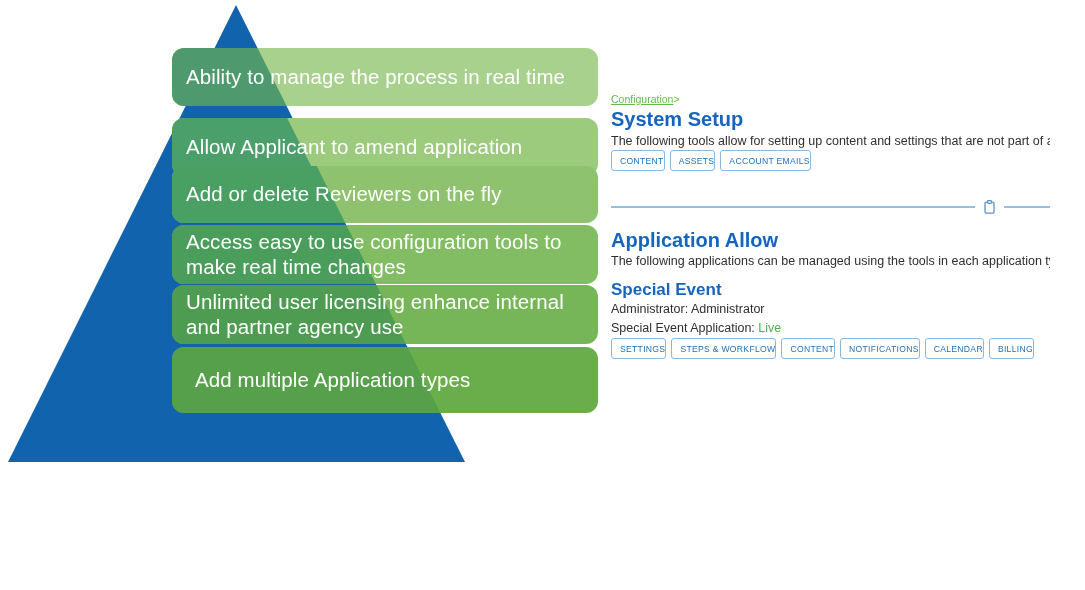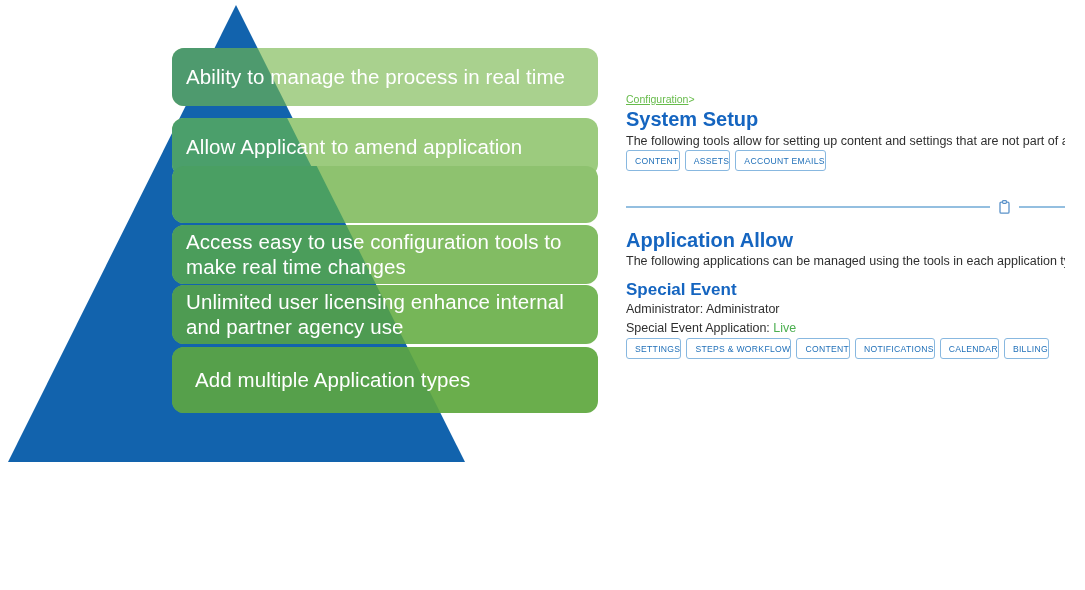--- a/index.html
+++ b/index.html
@@ -51,21 +51,21 @@
     position: absolute;
     left: 0; top: 0;
     height: 100%;
     z-index: 1;
     pointer-events: none;
   }
 
   
   #app-panel {
     position: absolute;
-    left: 626px; top: 0;
+    left: 611px; top: 0;
     width: 439px; height: 512px;
     background: #ffffff;
     overflow: hidden;
   }
   .breadcrumb {
     position: absolute;
     left: 0; top: 93px;
     font-size: 10.5px;
     color: #3b3b3b;
     white-space: nowrap;
@@ -151,20 +151,21 @@
       <div class="bar" style="top: 48px; height: 58px; background: rgb(169, 209, 142);">
         <div class="bar-wedge" style="width: 116.611px; background: rgb(78, 154, 110); clip-path: polygon(0px 0px, 85.547px 0px, 114.611px 100%, 0px 100%);"></div>
         <div class="bar-label">Ability to manage the process in real time</div>
       </div>
       <div class="bar" style="top: 118px; height: 58px; background: rgb(156, 203, 126);">
         <div class="bar-wedge" style="width: 146.175px; background: rgb(75, 159, 107); clip-path: polygon(0px 0px, 115.112px 0px, 144.175px 100%, 0px 100%);"></div>
         <div class="bar-label">Allow Applicant to amend application</div>
       </div>
       <div class="bar" style="top: 166px; height: 57px; background: rgb(142, 194, 111);">
         <div class="bar-wedge" style="width: 175.239px; background: rgb(74, 159, 99); clip-path: polygon(0px 0px, 144.676px 0px, 173.239px 100%, 0px 100%);"></div>
+        <div class="bar-label">Add or delete Reviewers on the fly</div>
       </div>
       <div class="bar" style="top: 225px; height: 59px; background: rgb(130, 188, 99);">
         <div class="bar-wedge" style="width: 205.805px; background: rgb(75, 157, 91); clip-path: polygon(0px 0px, 174.241px 0px, 203.805px 100%, 0px 100%);"></div>
         <div class="bar-label">Access easy to use configuration tools to make real time changes</div>
       </div>
       <div class="bar" style="top: 285px; height: 59px; background: rgb(118, 182, 88);">
         <div class="bar-wedge" style="width: 235.871px; background: rgb(78, 155, 82); clip-path: polygon(0px 0px, 204.306px 0px, 233.871px 100%, 0px 100%);"></div>
         <div class="bar-label">Unlimited user licensing enhance internal and partner agency use</div>
       </div>
       <div class="bar" style="top: 347px; height: 66px; background: rgb(106, 174, 76); padding-left: 9px;">

